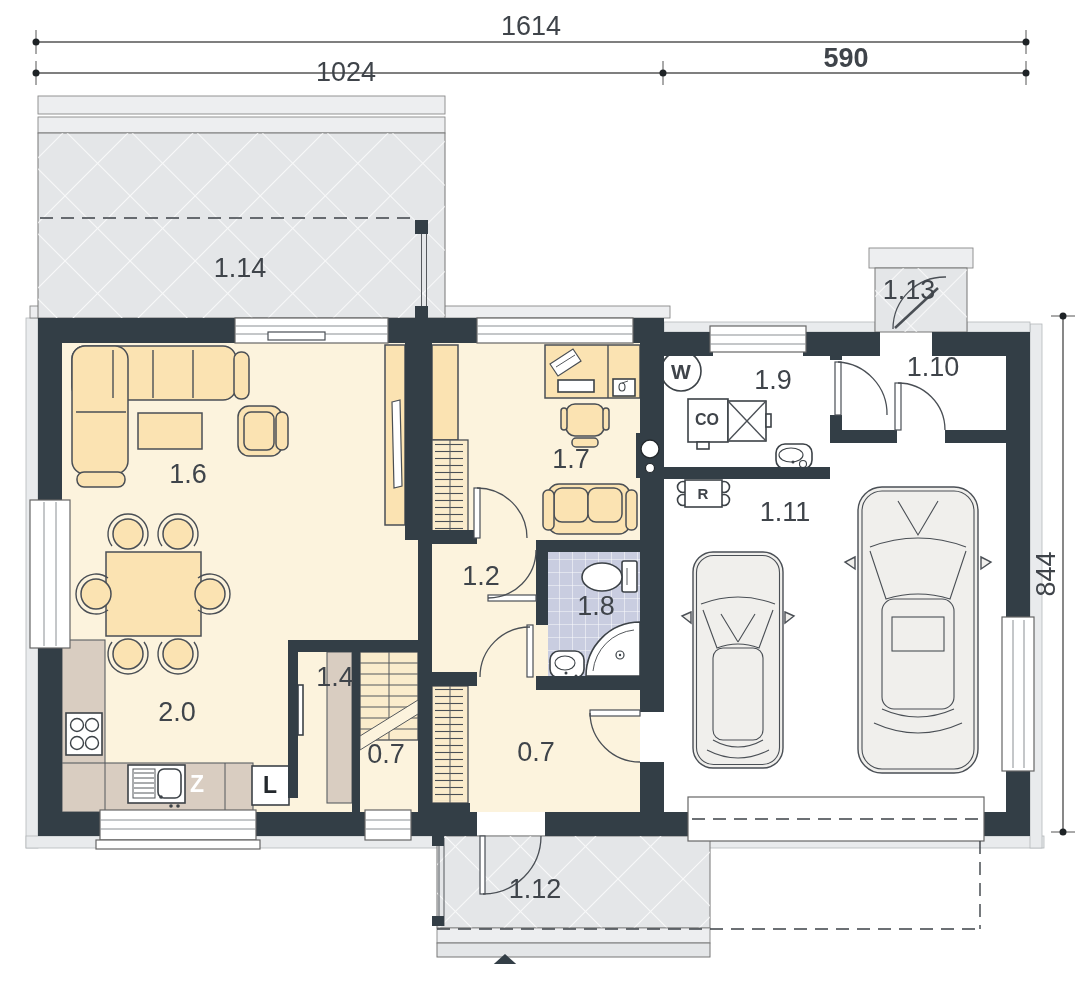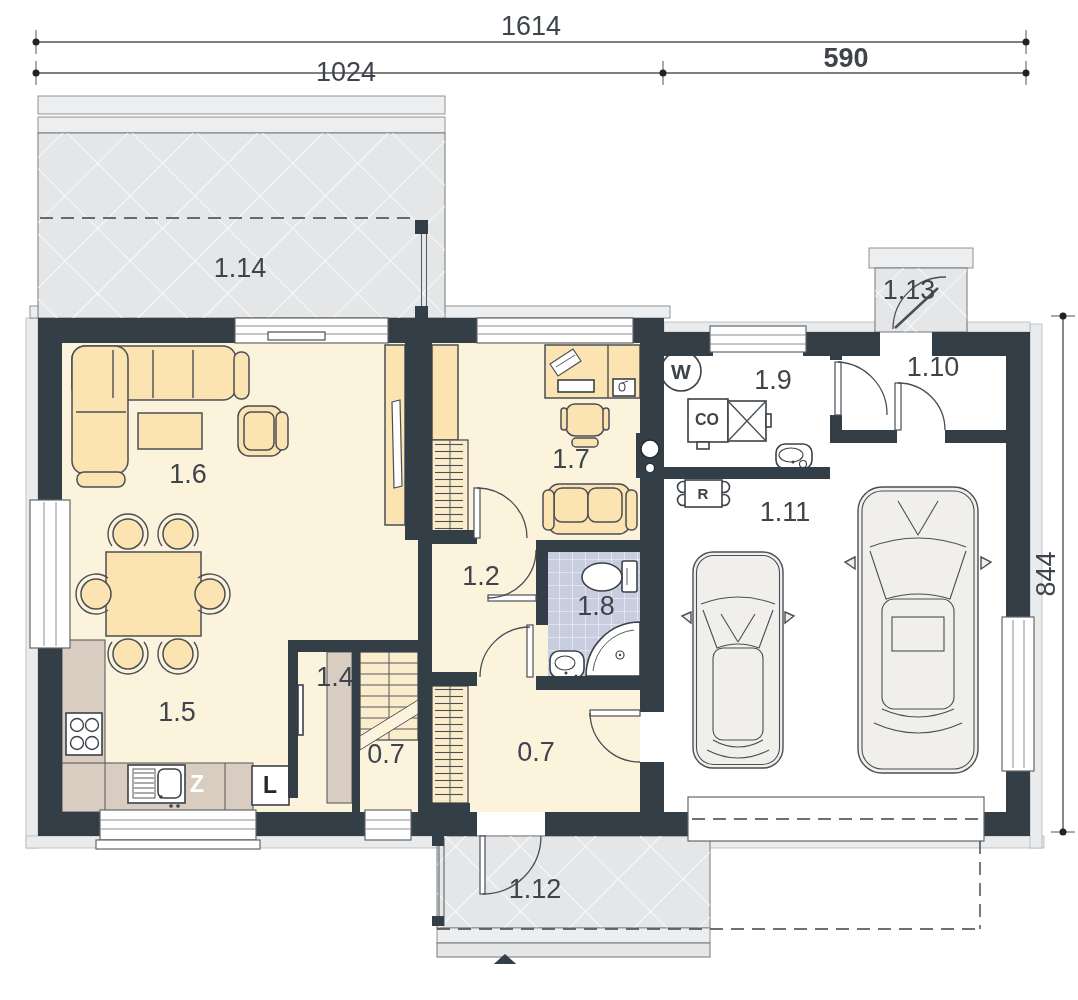--- a/index.html
+++ b/index.html
@@ -454,21 +454,21 @@
 <div class="lbl dimtxt" style="left:531px;top:26px;">1614</div>
 <div class="lbl dimtxt" style="left:346px;top:72px;">1024</div>
 <div class="lbl dimtxt" style="left:846px;top:58px;font-weight:bold;">590</div>
 <div class="lbl dimtxt rot" style="left:1046px;top:574px;">844</div>
 
 <div class="lbl" style="left:240px;top:268px;">1.14</div>
 <div class="lbl" style="left:188px;top:474px;">1.6</div>
 <div class="lbl" style="left:525px;top:459px;margin-left:46px;">1.7</div>
 <div class="lbl" style="left:481px;top:576px;">1.2</div>
 <div class="lbl" style="left:596px;top:606px;text-align:right;">1.8</div>
-<div class="lbl" style="left:177px;top:712px;">1.5</div>
+<div class="lbl" style="left:177px;top:712px;">2.0</div>
 <div class="lbl" style="left:335px;top:677px;">1.4</div>
 <div class="lbl" style="left:386px;top:754px;">0.7</div>
 <div class="lbl" style="left:536px;top:752px;">0.7</div>
 <div class="lbl" style="left:773px;top:380px;">1.9</div>
 <div class="lbl" style="left:933px;top:367px;">1.10</div>
 <div class="lbl" style="left:785px;top:512px;">1.11</div>
 <div class="lbl" style="left:909px;top:290px;">1.13</div>
 <div class="lbl" style="left:535px;top:889px;">1.12</div>
 
 <div class="lbl mark m-w" style="left:681px;top:372px;">W</div>

